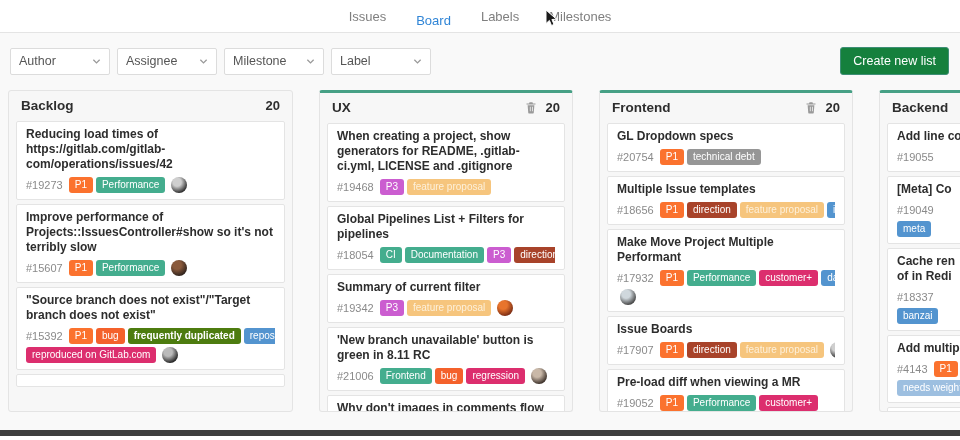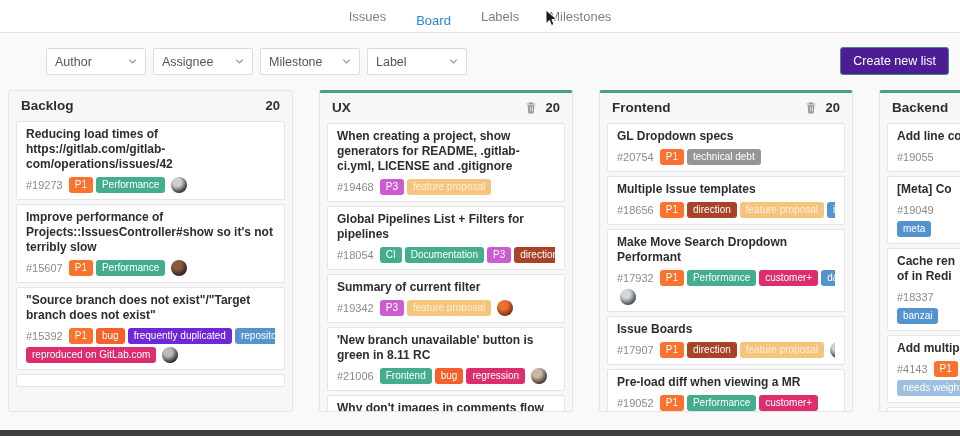--- a/index.html
+++ b/index.html
@@ -7,21 +7,21 @@
   body { font-family:"Liberation Sans","DejaVu Sans",sans-serif; background:#f9f9f9; position:relative; }
 
   
   .topnav { height:33px; background:#fff; border-bottom:1px solid #e4e4e4;
             display:flex; align-items:center; justify-content:center; gap:30px; position:relative; }
   .topnav .tab { font-size:13px; color:#7f7f7f; cursor:pointer; }
   .topnav .tab.active { color:#3085d6;margin-top:8px; }
   .cursor { position:absolute; left:545px; top:9px; width:13px; height:19px; z-index:50; }
 
   
-  .filter-bar { display:flex; align-items:flex-end; padding:14px 10px 15px 10px; gap:7px;margin-left:36px; }
+  .filter-bar { display:flex; align-items:center; padding:14px 10px 15px 10px; gap:7px; }
   .dropdown { width:100px; height:27px; background:#fff; border:1px solid #dcdcdc; border-radius:2px;
               display:flex; align-items:center; justify-content:space-between; padding:0 8px;
               font-size:12.5px; color:#555; cursor:pointer; }
   .dropdown .chev { width:9px; height:9px; flex:none; }
   .create-btn { margin-left:auto; margin-right:1px; background:#46a085; color:#fff; border:1px solid #3d8e75;
                 border-radius:3px; font-size:12.5px; padding:6px 12px; cursor:pointer;
                 font-family:"Liberation Sans",sans-serif; }
 
   
   .board { display:flex; gap:26px; padding:0 0 0 8px; align-items:flex-start; }
@@ -89,21 +89,21 @@
     <svg class="chev" viewBox="0 0 10 10">
         <path d="M1.5 3 L5 6.5 L8.5 3" fill="none" stroke="#999" stroke-width="1.4"></path>
       </svg>
   </div>
   <div class="dropdown">
     <span>Label</span>
     <svg class="chev" viewBox="0 0 10 10">
         <path d="M1.5 3 L5 6.5 L8.5 3" fill="none" stroke="#999" stroke-width="1.4"></path>
       </svg>
   </div>
-  <button class="create-btn" style="background: #4c1d95;">Create new list</button>
+  <button class="create-btn" style="background: #15803d;">Create new list</button>
 </div>
 
 <div class="board" id="board">
     <div class="board-column">
       <div class="col-header">
         <span class="col-title">Backlog</span>
         <span class="col-right">
           <span class="col-count">20</span>
         </span>
       </div>
@@ -125,21 +125,21 @@
             <span class="label" style="background: rgb(68, 173, 142); color: rgb(255, 255, 255);">Performance</span>
             <span class="avatar" style="background: radial-gradient(circle at 38% 32%, rgb(138, 90, 60) 0%, rgb(138, 90, 60) 28%, rgb(46, 34, 28) 75%);"></span>
           </div>
         </div>
         <div class="issue-card">
           <div class="card-title">"Source branch does not exist"/"Target branch does not exist"</div>
           <div class="meta-row">
             <span class="issue-id">#15392</span>
             <span class="label" style="background: rgb(251, 114, 46); color: rgb(255, 255, 255);">P1</span>
             <span class="label" style="background: rgb(244, 97, 43); color: rgb(255, 255, 255);">bug</span>
-            <span class="label" style="background: #6d28d9; color: rgb(255, 255, 255);">frequently duplicated</span>
+            <span class="label" style="background: #4d7c0f; color: rgb(255, 255, 255); font-weight: bold;">frequently duplicated</span>
             <span class="label" style="background: rgb(83, 148, 207); color: rgb(255, 255, 255);">repository</span>
           </div>
           <div class="meta-row">
             <span class="label" style="background: rgb(220, 46, 110); color: rgb(255, 255, 255);">reproduced on GitLab.com</span>
             <span class="avatar" style="background: radial-gradient(circle at 38% 32%, rgb(187, 187, 187) 0%, rgb(187, 187, 187) 28%, rgb(34, 34, 34) 75%);"></span>
           </div>
         </div>
         <div class="issue-card"></div>
       </div>
     </div>
@@ -219,21 +219,21 @@
           <div class="card-title">Multiple Issue templates</div>
           <div class="meta-row">
             <span class="issue-id">#18656</span>
             <span class="label" style="background: rgb(251, 114, 46); color: rgb(255, 255, 255);">P1</span>
             <span class="label" style="background: rgb(168, 67, 42); color: rgb(255, 255, 255);">direction</span>
             <span class="label" style="background: rgb(246, 197, 125); color: rgb(253, 240, 218);">feature proposal</span>
             <span class="label" style="background: rgb(83, 148, 207); color: rgb(255, 255, 255);">issues</span>
           </div>
         </div>
         <div class="issue-card">
-          <div class="card-title">Make Move Search Dropdown Performant</div>
+          <div class="card-title">Make Move Project Multiple Performant</div>
           <div class="meta-row">
             <span class="issue-id">#17932</span>
             <span class="label" style="background: rgb(251, 114, 46); color: rgb(255, 255, 255);">P1</span>
             <span class="label" style="background: rgb(68, 173, 142); color: rgb(255, 255, 255);">Performance</span>
             <span class="label" style="background: rgb(220, 46, 110); color: rgb(255, 255, 255);">customer+</span>
             <span class="label" style="background: rgb(83, 148, 207); color: rgb(255, 255, 255);">database</span>
           </div>
           <div class="meta-row">
             <span class="avatar" style="background: radial-gradient(circle at 38% 32%, rgb(208, 216, 221) 0%, rgb(208, 216, 221) 28%, rgb(68, 68, 68) 75%);"></span>
           </div>

